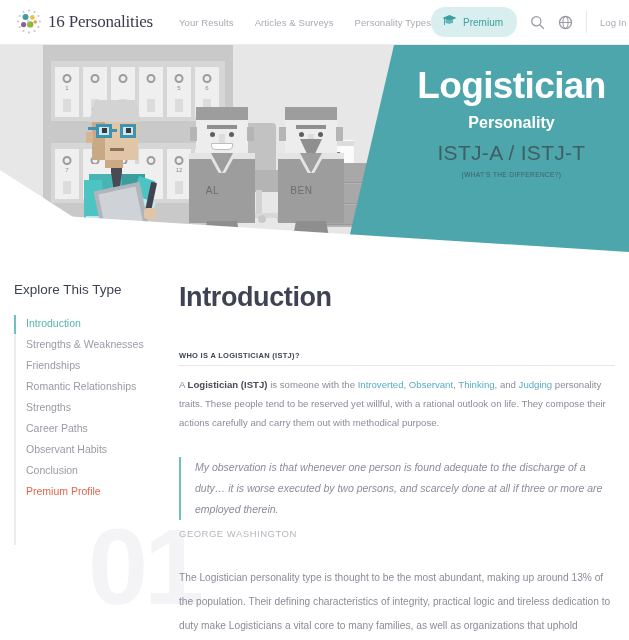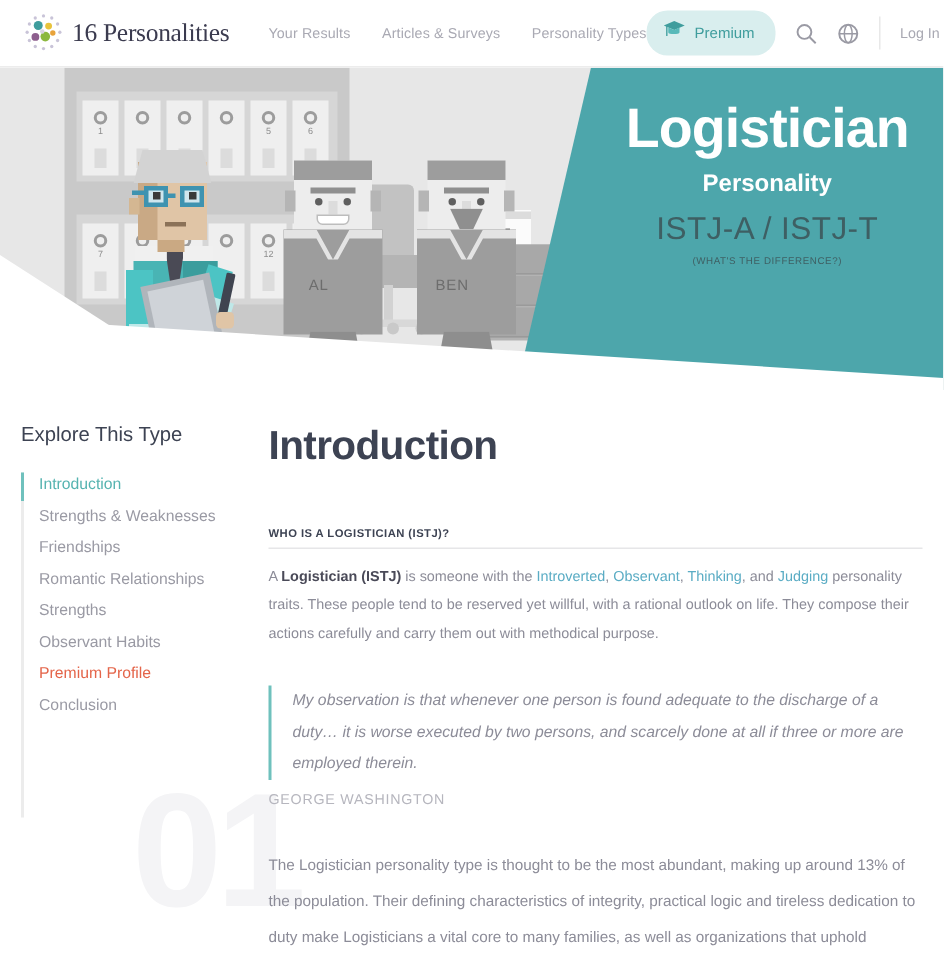--- a/index.html
+++ b/index.html
@@ -467,23 +467,24 @@
     <aside class="sidebar">
       <div class="sidebar-title">Explore This Type</div>
       <div class="sidebar-list">
         <div class="sidebar-rail"></div>
         <div class="sidebar-rail-active"></div>
         <div class="sidebar-item active">Introduction</div>
         <div class="sidebar-item">Strengths &amp; Weaknesses</div>
         <div class="sidebar-item">Friendships</div>
         <div class="sidebar-item">Romantic Relationships</div>
         <div class="sidebar-item">Strengths</div>
+        <div class="sidebar-item">Career Paths</div>
         <div class="sidebar-item">Observant Habits</div>
+        <div class="sidebar-item">Conclusion</div>
         <div class="sidebar-item premium">Premium Profile</div>
-        <div class="sidebar-item">Conclusion</div>
       </div>
     </aside>
 
     <main class="main">
       <h1 class="main-h1">Introduction</h1>
 
       <div class="sec-head">WHO IS A LOGISTICIAN (ISTJ)?</div>
 
       <p class="para"><span>A </span><b>Logistician (ISTJ)</b><span> is someone with the </span><a class="tlink">Introverted</a><span>, </span><a class="tlink">Observant</a><span>, </span><a class="tlink">Thinking</a><span>, and </span><a class="tlink">Judging</a><span> personality traits. These people tend to be reserved yet willful, with a rational outlook on life. They compose their actions carefully and carry them out with methodical purpose.</span></p>
 

